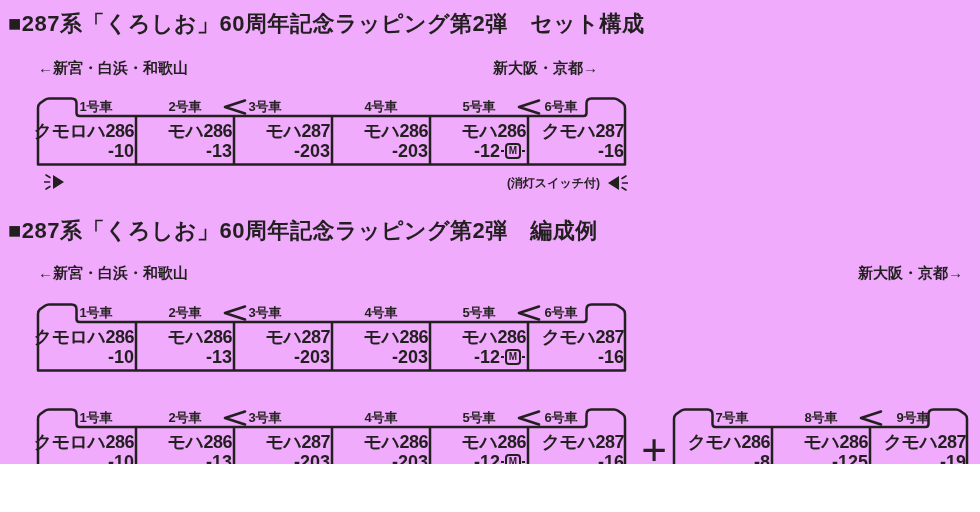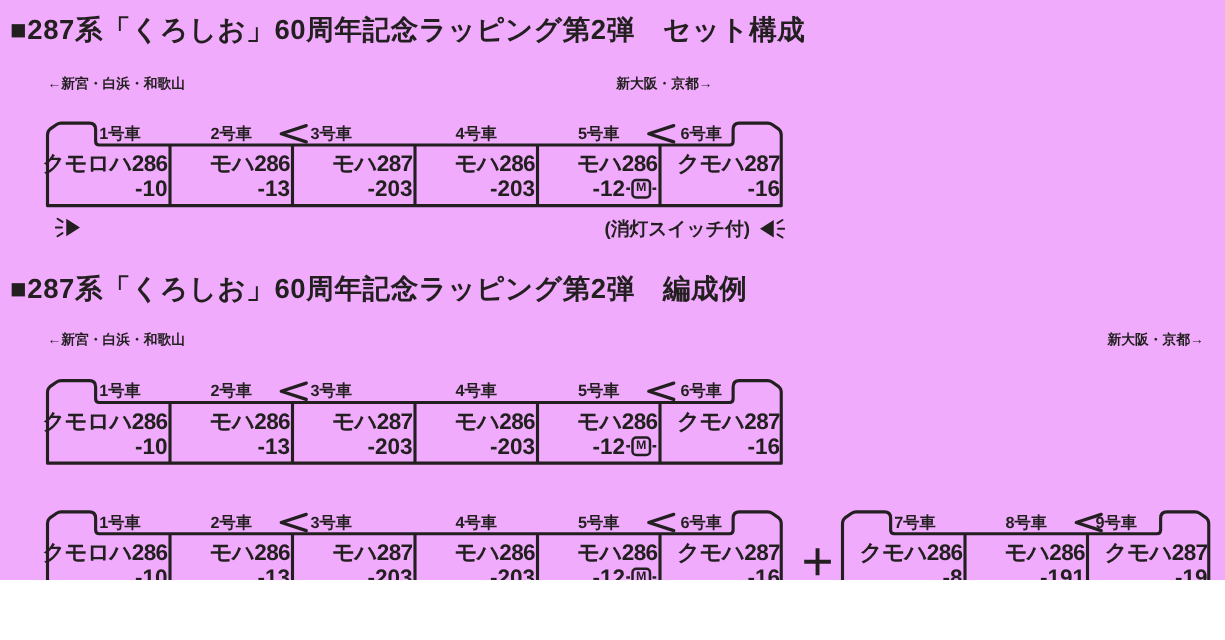--- a/index.html
+++ b/index.html
@@ -1,38 +1,38 @@
 <!DOCTYPE html>
 <html><head>
 <meta charset="utf-8">
 <style>
   html,body{margin:0;padding:0;background:#fff;}
   #page{position:relative;width:980px;height:464px;background:#f0abfc;overflow:hidden;
         font-family:"Liberation Sans","DejaVu Sans",sans-serif;color:#231f20;}
   .sec-title{position:absolute;left:8px;font-size:22px;font-weight:bold;letter-spacing:0.5px;white-space:nowrap;}
-  .dir{position:absolute;font-size:11px;font-weight:bold;white-space:nowrap;}
+  .dir{position:absolute;font-size:15px;font-weight:bold;white-space:nowrap;}
   .trainset{position:absolute;height:71px;}
   .trainset svg.outline{position:absolute;left:0;top:0;}
   .ol{fill:none;stroke:#231f20;stroke-width:2.5;stroke-linejoin:round;}
   .chev{stroke-width:2.6;stroke-linecap:round;}
   .clabel{position:absolute;top:4px;font-size:13px;font-weight:bold;text-align:center;line-height:14px;white-space:nowrap;}
   .lb1{left:18px;width:84px;} .lb2{left:100px;width:98px;} .lb3{left:200px;width:58px;}
   .lb4{left:296px;width:98px;} .lb5{left:394px;width:98px;} .lb6{left:496px;width:58px;}
-  .lb9{left:192px;width:58px;}
+  .lb9{left:212px;width:58px;}
   .ctext{position:absolute;top:21px;height:47px;width:94px;display:flex;flex-direction:column;
          justify-content:center;align-items:flex-end;}
   .ct1{left:4px;} .ct2{left:102px;} .ct3{left:200px;} .ct4{left:298px;} .ct5{left:396px;} .ct6{left:494px;}
   .cname{font-size:18px;font-weight:bold;line-height:20px;white-space:nowrap;letter-spacing:-0.5px;}
   .cnum{font-size:18px;font-weight:bold;line-height:20px;display:flex;align-items:center;}
   .mtick{width:3px;height:2px;background:#231f20;margin:0 1px;}
   .mbox{display:inline-flex;align-items:center;justify-content:center;width:12px;height:12px;
         border:2px solid #231f20;border-radius:4px;font-size:10px;font-weight:bold;line-height:12px;}
   .lightrow-left{position:absolute;left:44px;top:171px;}
   .lightrow-right{position:absolute;right:352px;top:172px;display:flex;align-items:center;gap:4px;
-                  font-size:15px;font-weight:bold;white-space:nowrap;}
+                  font-size:12px;font-weight:bold;white-space:nowrap;}
   .plus{position:absolute;left:632px;top:425px;width:44px;height:50px;display:flex;align-items:center;
         justify-content:center;font-size:44px;font-weight:400;}
   .caption{position:absolute;right:10px;top:482px;display:flex;gap:6px;font-size:16px;font-weight:bold;white-space:nowrap;margin-top:36px;}
   .caption .code{letter-spacing:-0.5px;}
 </style>
 </head>
 <body>
 
 <div id="page">
 
@@ -241,21 +241,21 @@
     <span class="clabel lb9">9号車</span>
     <div class="ctext ct1">
         <span class="cname">クモハ286</span>
         <span class="cnum">
           <span>-8</span>
         </span>
       </div>
     <div class="ctext ct2">
         <span class="cname">モハ286</span>
         <span class="cnum">
-          <span>-191</span>
+          <span>-125</span>
         </span>
       </div>
     <div class="ctext ct3">
         <span class="cname">クモハ287</span>
         <span class="cnum">
           <span>-19</span>
         </span>
       </div>
   </div>
 

